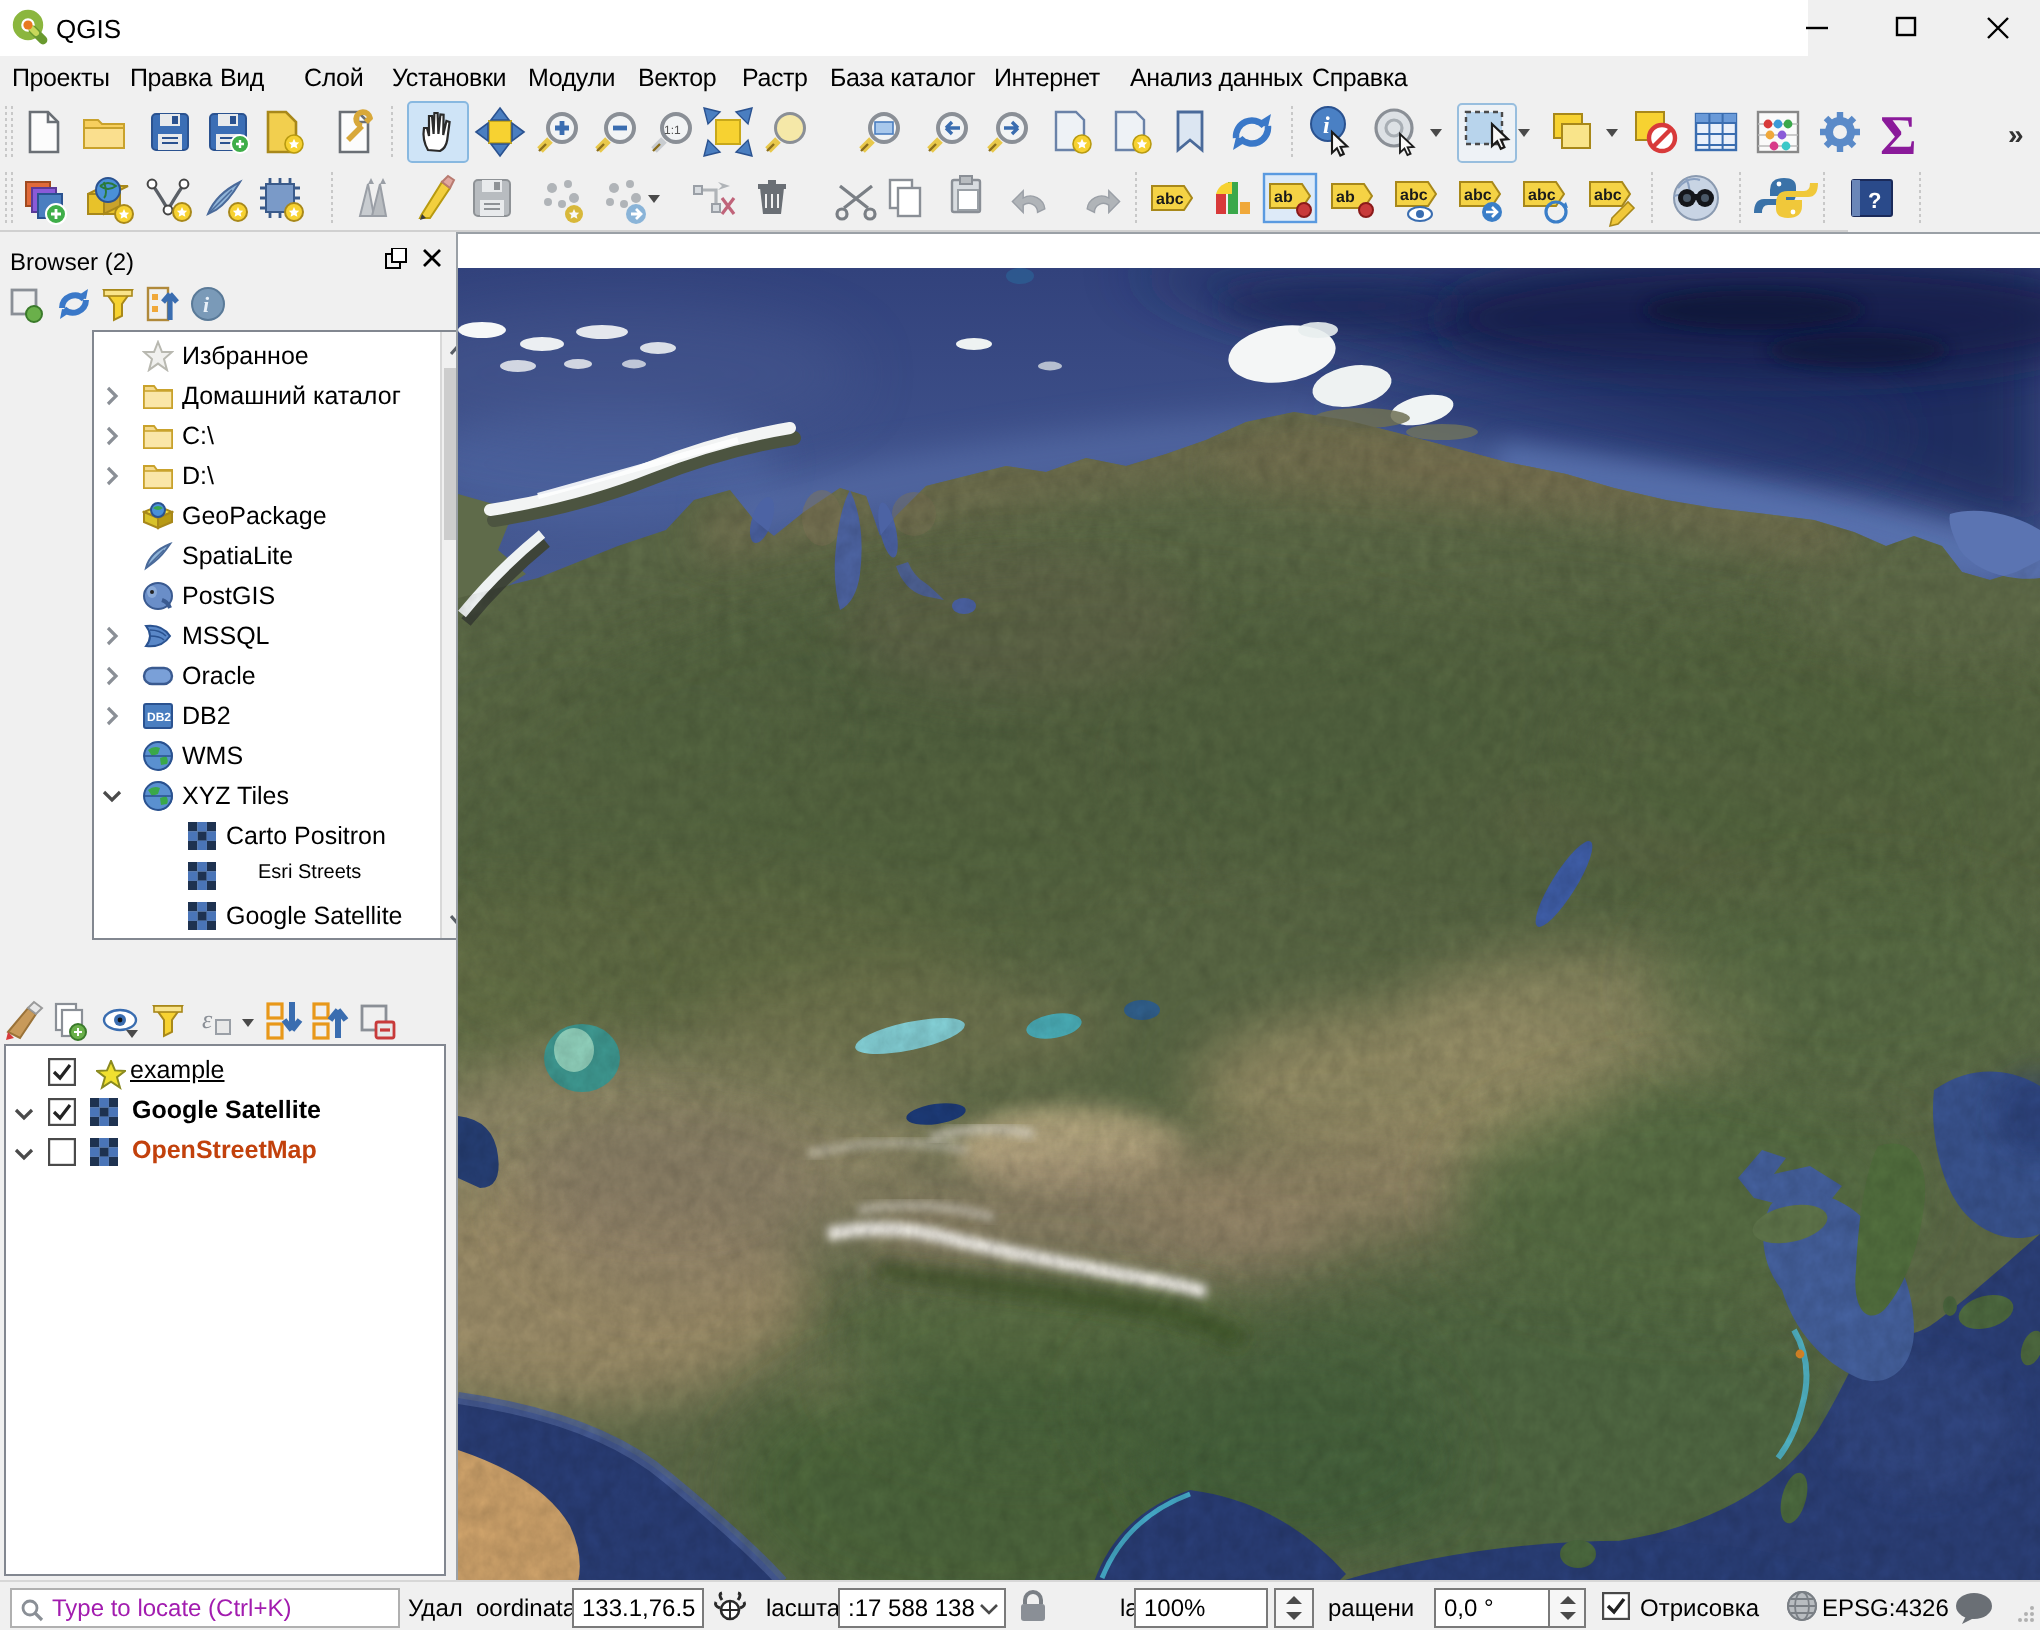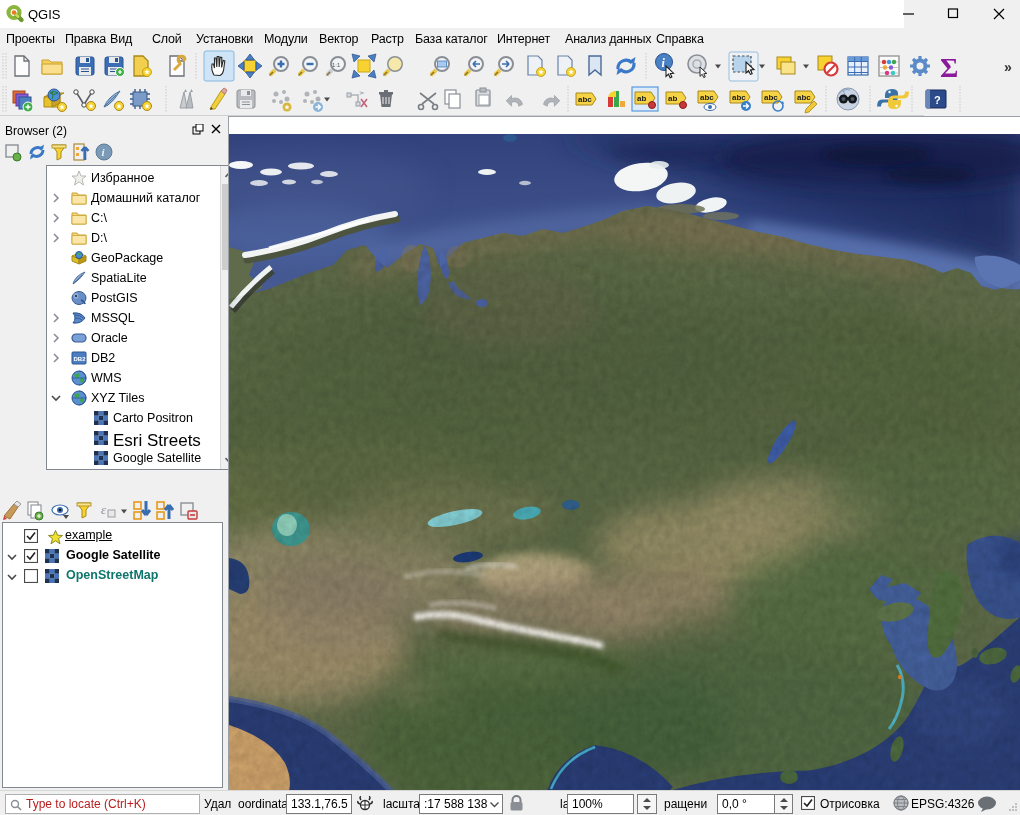--- a/index.html
+++ b/index.html
@@ -570,21 +570,21 @@
           <rect x="1" y="10.3" width="4.7" height="4.7"></rect>
           <rect x="10.3" y="10.3" width="4.7" height="4.7"></rect>
         </g>
         <g fill="#4a75b8">
           <rect x="5.7" y="1" width="4.7" height="4.7"></rect>
           <rect x="1" y="5.7" width="4.7" height="4.7"></rect>
           <rect x="10.3" y="5.7" width="4.7" height="4.7"></rect>
           <rect x="5.7" y="10.3" width="4.7" height="4.7"></rect>
         </g>
       </svg>
-      <div style="position:absolute;left:66px;top:265px;font-size:17px;white-space:nowrap">Esri Streets</div>
+      <div style="position:absolute;left:82px;top:265px;font-size:10px;white-space:nowrap">Esri Streets</div>
       <svg style="position:absolute;left:46px;top:284px" width="16" height="16">
         <rect x="1" y="1" width="14" height="14" fill="#b8c8dc"></rect>
         <g fill="#1e3250">
           <rect x="1" y="1" width="4.7" height="4.7"></rect>
           <rect x="10.3" y="1" width="4.7" height="4.7"></rect>
           <rect x="5.7" y="5.7" width="4.7" height="4.7"></rect>
           <rect x="1" y="10.3" width="4.7" height="4.7"></rect>
           <rect x="10.3" y="10.3" width="4.7" height="4.7"></rect>
         </g>
         <g fill="#4a75b8">
@@ -699,21 +699,21 @@
           <rect x="1" y="10.3" width="4.7" height="4.7"></rect>
           <rect x="10.3" y="10.3" width="4.7" height="4.7"></rect>
         </g>
         <g fill="#4a75b8">
           <rect x="5.7" y="1" width="4.7" height="4.7"></rect>
           <rect x="1" y="5.7" width="4.7" height="4.7"></rect>
           <rect x="10.3" y="5.7" width="4.7" height="4.7"></rect>
           <rect x="5.7" y="10.3" width="4.7" height="4.7"></rect>
         </g>
       </svg>
-      <div style="position:absolute;left:63px;top:45px;font-size:12.5px;font-weight:bold;color:#0f766e">OpenStreetMap</div>
+      <div style="position:absolute;left:63px;top:45px;font-size:12.5px;font-weight:bold;color:#c2410c">OpenStreetMap</div>
     </div>
 </div>
 
 <div class="abs" id="mapwrap">
 
 <svg width="791" height="674" viewBox="0 0 791 674" style="position:absolute;left:0;top:0">
 <defs>
 <linearGradient id="ocean" x1="0" y1="0" x2="0" y2="1">
           <stop offset="0" stop-color="#32427c"></stop>
           <stop offset="0.45" stop-color="#475b94"></stop>
@@ -860,21 +860,21 @@
 <ellipse cx="492" cy="99" rx="18" ry="4" fill="#71735a" opacity="0.8"></ellipse>
 <path d="M2,192 Q20,170 42,152" stroke="#3e4438" stroke-width="6" fill="none" transform="translate(2,2)"></path>
 <path d="M2,190 Q20,168 42,150" stroke="#eef2f2" stroke-width="5" fill="none"></path>
 <path d="M0,182 L40,172 L80,156 L104,148 L118,133 L136,128 L148,143 L158,151 L173,139 L191,127 L204,131 L211,151 L219,141 L234,126 L254,121 L274,116 L294,119 L314,112 L334,116 L354,110 L374,103 L394,94 L418,89 L444,93 L468,99 L498,107 L524,114 L554,120 L578,127 L604,133 L628,137 L654,140 L678,143 L698,149 L714,156 L728,151 L742,156 L752,169 L766,173 L779,169 L791,163 L791,674 L0,674 Z" fill="#333d25" opacity="0.16" filter="url(#texd)"></path>
 </g>
 </svg>
 
 </div>
 
 <div class="abs" id="statusbar">
-  <div class="statfield" style="left:5px;top:3px;width:195px;color:#b91c1c;border-color:#b0b0b0;">
+  <div class="statfield" style="left:5px;top:3px;width:195px;color:#a21caf;border-color:#b0b0b0;">
     <svg style="position:absolute;left:4px;top:4px" width="12" height="12">
         <circle cx="5" cy="5" r="3.5" fill="none" stroke="#8a8f96" stroke-width="1.4"></circle>
         <path d="M7.5,7.5 L11,11" stroke="#8a8f96" stroke-width="1.6"></path>
       </svg>
     <span style="margin-left:16px">Type to locate (Ctrl+K)</span></div>
   <div class="statlabel" style="left:204px">Удал</div>
   <div class="statlabel" style="left:238px">oordinatа</div>
   <div class="statfield" style="left:286px;top:3px;width:66px;">133.1,76.5</div>
   <svg style="position:absolute;left:356px;top:4px" width="18" height="18" viewBox="0 0 18 18">
       <g stroke="#2a2a2a" fill="none" stroke-width="1.3">

